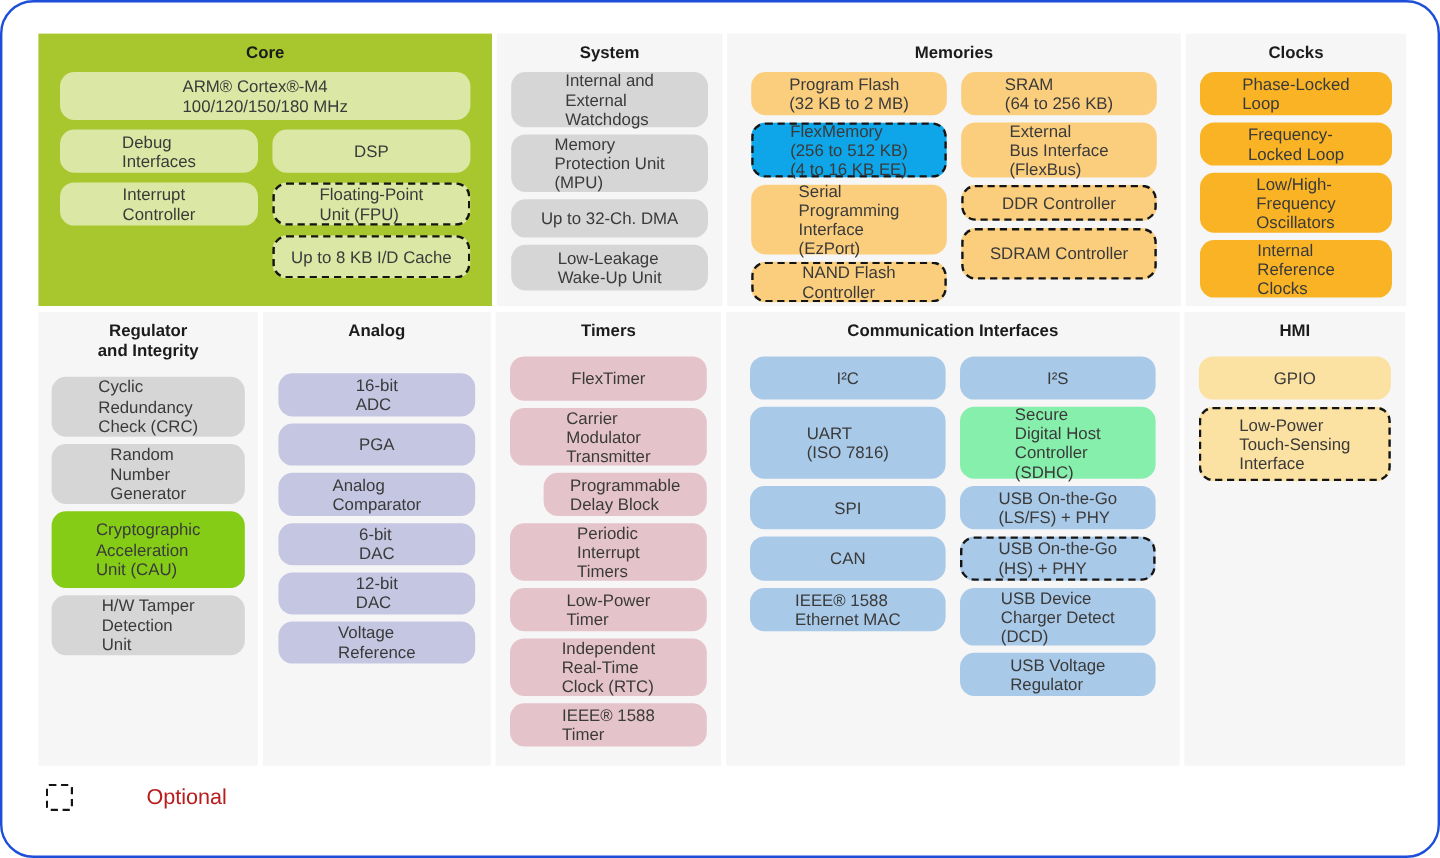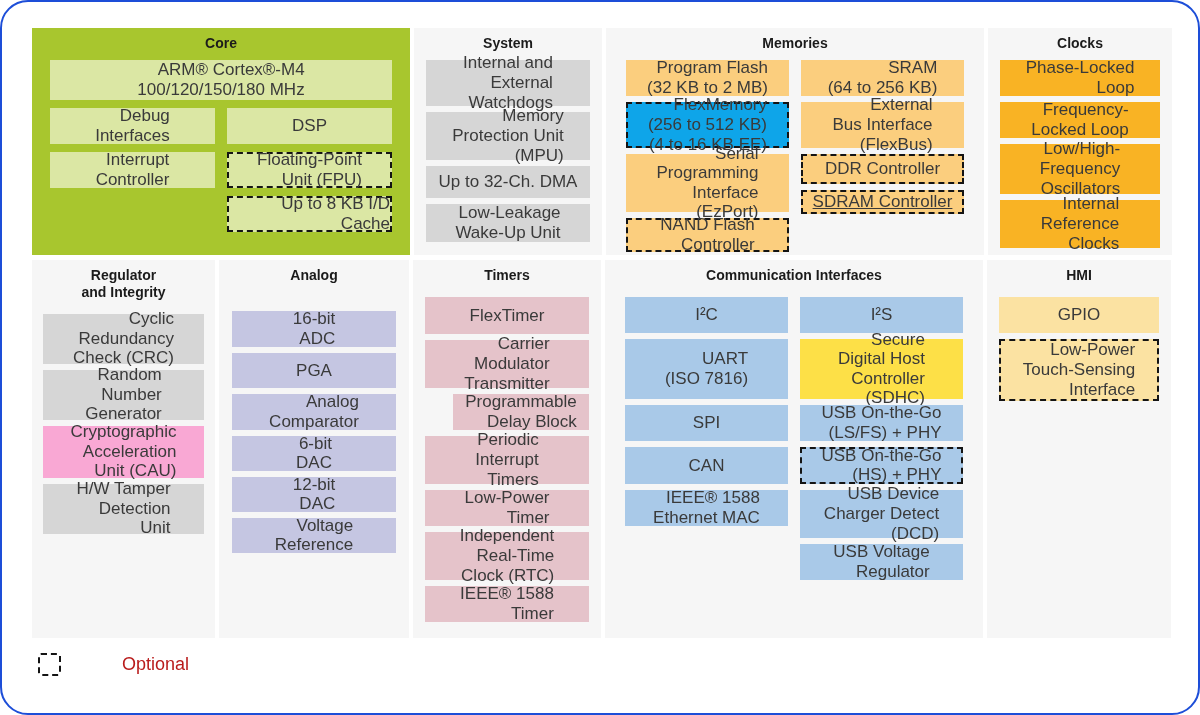--- a/index.html
+++ b/index.html
@@ -33,24 +33,25 @@
     text-align: center;
     white-space: pre-line;
     color: #1b1b1b;
   }
   .cols { display: flex; gap: 12px; align-items: flex-start; }
   .col { flex: 1 1 0; display: flex; flex-direction: column; min-width: 0; }
   .block {
     box-sizing: border-box;
     flex: 0 0 auto;
     display: flex; align-items: center; justify-content: center;
-    text-align: right;
+    text-align: left;
     white-space: pre-line;
-    font-size: 17px; line-height: 1.15;
+    font-size: 14px; line-height: 1.15;
     color: #3a3a3a;
+    border-radius: 12px;
   }
   .block.optional { border: 2px dashed #141414; }
   .legend { display: flex; align-items: center; gap: 13px; margin: 15px 0 0 6px; }
   .legend-box {
     width: 19px; height: 19px;
     border: 2px dashed #141414;
     border-radius: 3px;
     display: inline-block;
     background: #ffffff;
   }
@@ -113,21 +114,21 @@
               <div class="block optional" style="height: 34px; background: rgb(251, 206, 126);">NAND Flash
 Controller</div>
             </div>
             <div class="col" style="gap: 6px;">
               <div class="block" style="height: 36px; background: rgb(251, 206, 126);">SRAM
 (64 to 256 KB)</div>
               <div class="block" style="height: 46px; background: rgb(251, 206, 126);">External
 Bus Interface
 (FlexBus)</div>
               <div class="block optional" style="height: 30px; background: rgb(251, 206, 126);">DDR Controller</div>
-              <div class="block optional" style="height: 24px; background: rgb(251, 206, 126); text-decoration: underline;">SDRAM Controller</div>
+              <div class="block optional" style="height: 43px; background: rgb(251, 206, 126);">SDRAM Controller</div>
             </div>
           </div>
         </section>
         <section class="panel" style="width: 184px; background: rgb(246, 246, 246); padding: 7px 12px 0px;">
           <h2 class="sec-title" style="margin-bottom: 8px;">Clocks</h2>
           <div class="cols">
             <div class="col" style="gap: 6px;">
               <div class="block" style="height: 36px; background: rgb(249, 179, 36);">Phase-Locked
 Loop</div>
               <div class="block" style="height: 36px; background: rgb(249, 179, 36);">Frequency-
@@ -147,21 +148,21 @@
           <h2 class="sec-title" style="margin-bottom: 13px;">Regulator
 and Integrity</h2>
           <div class="cols">
             <div class="col" style="gap: 6px;">
               <div class="block" style="height: 50px; background: rgb(214, 214, 214);">Cyclic
 Redundancy
 Check (CRC)</div>
               <div class="block" style="height: 50px; background: rgb(214, 214, 214);">Random
 Number
 Generator</div>
-              <div class="block" style="height: 52px; background: #f9a8d4;">Cryptographic
+              <div class="block" style="height: 64px; background: #84cc16;">Cryptographic
 Acceleration
 Unit (CAU)</div>
               <div class="block" style="height: 50px; background: rgb(214, 214, 214);">H/W Tamper
 Detection
 Unit</div>
             </div>
           </div>
         </section>
         <section class="panel" style="width: 190px; background: rgb(246, 246, 246); padding: 7px 13px 0px; gap: 14px;">
           <h2 class="sec-title" style="margin-bottom: 13px;">Analog</h2>
@@ -211,21 +212,21 @@
               <div class="block" style="height: 36px; background: rgb(169, 201, 232);">I²C</div>
               <div class="block" style="height: 60px; background: rgb(169, 201, 232);">UART
 (ISO 7816)</div>
               <div class="block" style="height: 36px; background: rgb(169, 201, 232);">SPI</div>
               <div class="block" style="height: 37px; background: rgb(169, 201, 232);">CAN</div>
               <div class="block" style="height: 36px; background: rgb(169, 201, 232);">IEEE® 1588
 Ethernet MAC</div>
             </div>
             <div class="col" style="gap: 6px;">
               <div class="block" style="height: 36px; background: rgb(169, 201, 232);">I²S</div>
-              <div class="block" style="height: 60px; background: #fde047;">Secure
+              <div class="block" style="height: 60px; background: #86efac;">Secure
 Digital Host
 Controller
 (SDHC)</div>
               <div class="block" style="height: 36px; background: rgb(169, 201, 232);">USB On-the-Go
 (LS/FS) + PHY</div>
               <div class="block optional" style="height: 37px; background: rgb(169, 201, 232);">USB On-the-Go
 (HS) + PHY</div>
               <div class="block" style="height: 48px; background: rgb(169, 201, 232);">USB Device
 Charger Detect
 (DCD)</div>

